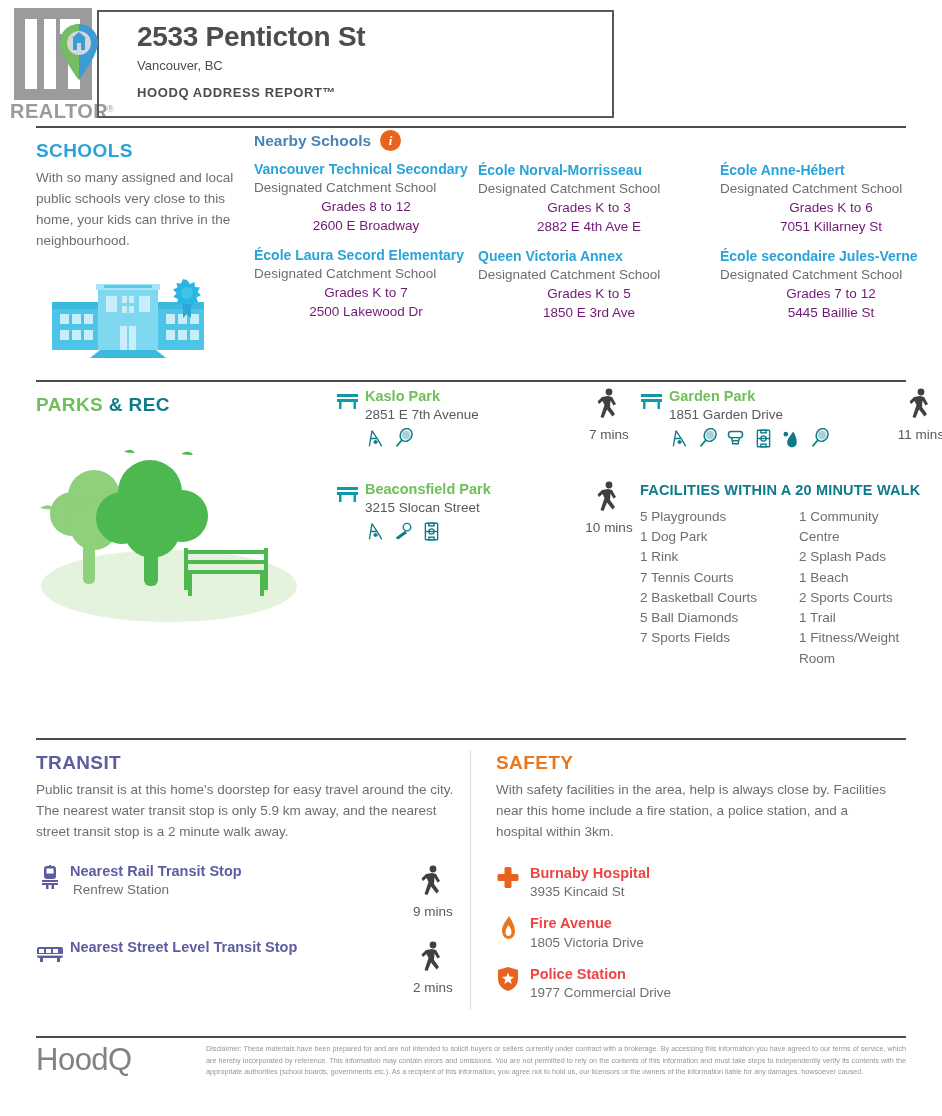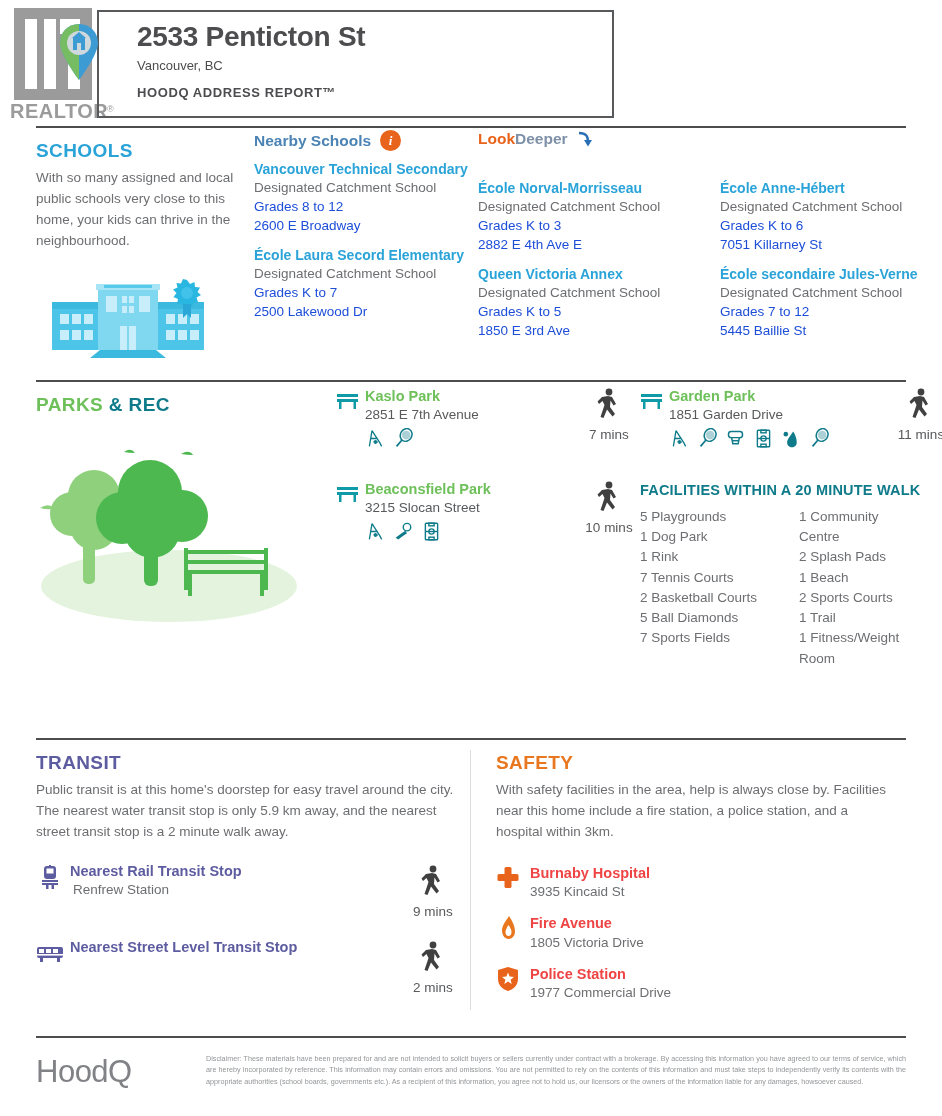--- a/index.html
+++ b/index.html
@@ -141,21 +141,21 @@
     font-size: 14px;
     font-weight: bold;
     color: #2aa3d8;
     line-height: 1.22;
   }
   .school-line {
     font-size: 13.5px;
     color: #6d6e71;
     line-height: 1.42;
   }
-  .school-line.bold { color: #1d4ed8; }
+  .school-line.bold { color: #701a75; text-align: center; }
 
   .deep-grid { display: flex; gap: 20px; margin-top: 32px; }
   .deep-col { width: 222px; }
 
   .school-illus {
     position: absolute;
     left: 48px;
     top: 148px;
     width: 160px;
     height: 82px;
@@ -253,21 +253,21 @@
   }
 
   
   .footer {
     position: absolute;
     left: 0; right: 0; bottom: 0;
     height: 80px;
     padding: 0 36px;
   }
   .footer-rule { height: 2px; background: #4d4d4f; }
-  .footer-body { display: flex; align-items: center; padding-top: 12px; }
+  .footer-body { display: flex; align-items: flex-end; }
   .hoodq-logo {
     font-size: 31px;
     color: #808285;
     letter-spacing: -0.5px;
     width: 170px;
     flex: none;
     font-family: "Liberation Sans", sans-serif;
     padding-top: 4px;
   }
   .disclaimer {
@@ -334,27 +334,20 @@
 
       <div class="school-item">
         <div class="school-name">École Laura Secord Elementary</div>
         <div class="school-line">Designated Catchment School</div>
         <div class="school-line bold">Grades K to 7</div>
         <div class="school-line bold">2500 Lakewood Dr</div>
       </div>
     </div>
 
     <div class="col-deep">
-      <div class="lookdeeper-head">
-        <span><span class="lk-look">Look</span><span class="lk-deep">Deeper</span></span>
-        <svg width="17" height="17" viewBox="0 0 17 17">
-          <path d="M3 2 C10 2 12 5 12 11" stroke="#2a6fb5" stroke-width="2.4" fill="none"></path>
-          <path d="M8 9 L12 15.5 L16 9 Z" fill="#2a6fb5"></path>
-        </svg>
-      </div>
 
       <div class="deep-grid">
         <div class="deep-col">
           <div class="school-item">
             <div class="school-name">École Norval-Morrisseau</div>
             <div class="school-line">Designated Catchment School</div>
             <div class="school-line bold">Grades K to 3</div>
             <div class="school-line bold">2882 E 4th Ave E</div>
           </div>
           <div class="school-item">

